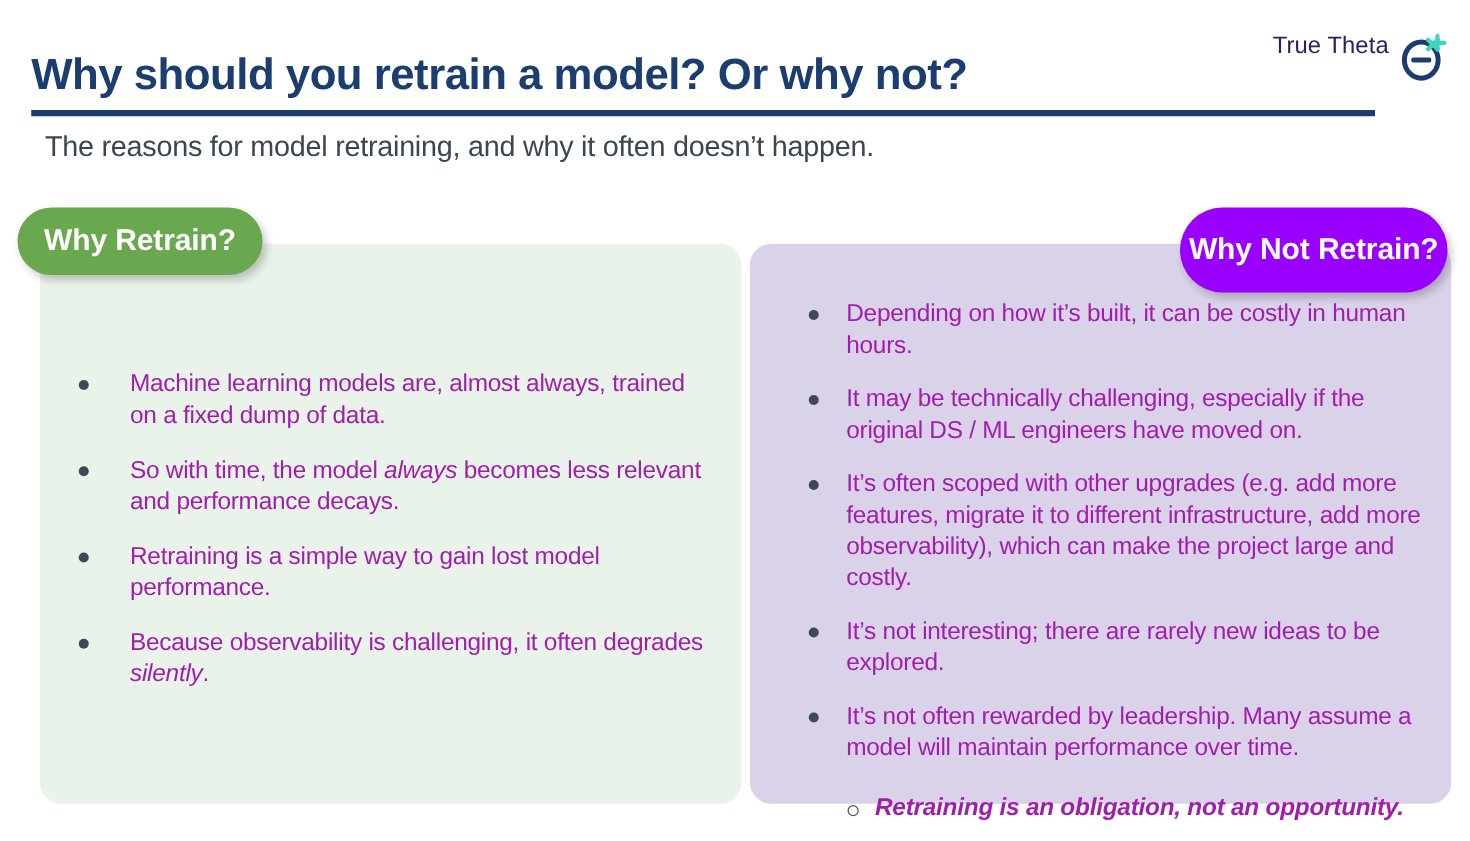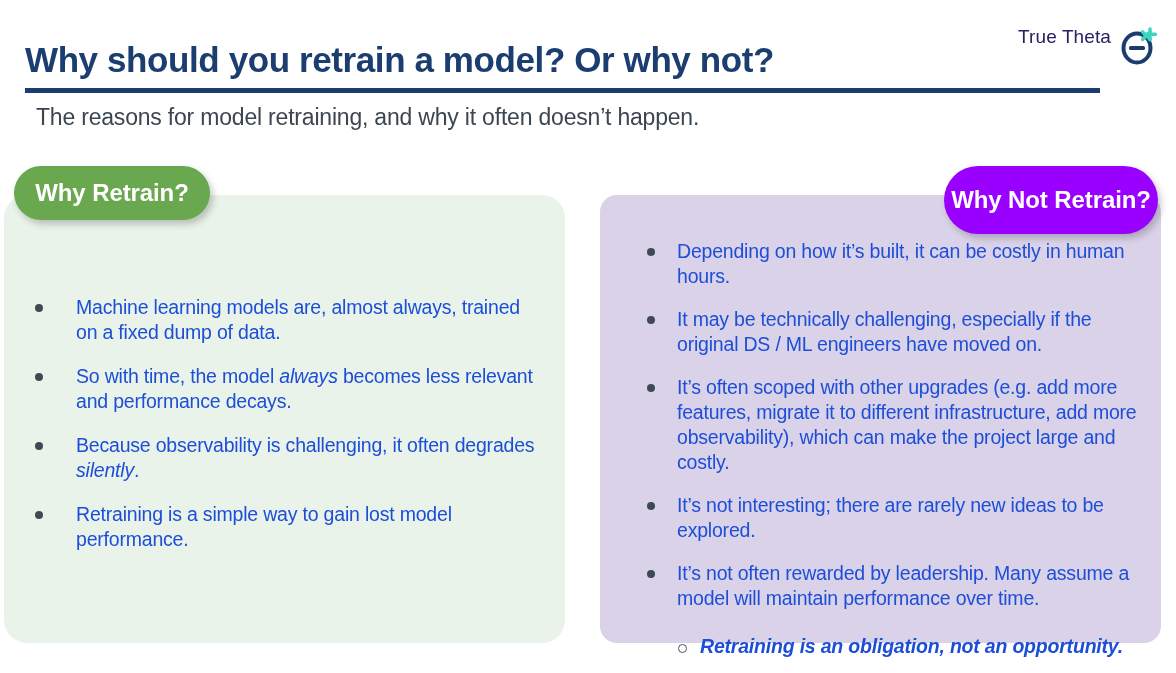--- a/index.html
+++ b/index.html
@@ -103,45 +103,44 @@
   }
 
   
   .panel {
     position: absolute;
     border-radius: 17px;
     top: 195px;
     height: 448px;
   }
   .panel-left {
-    left: 4px;
+    left: 32px;
     width: 561px;
     background: #e9f3e9;
-    border-radius: 23px;
   }
   .panel-right {
     left: 600px;
     width: 561px;
     background: #d9d2e8;
   }
 
   .bullet-list {
     position: absolute;
     list-style: none;
   }
   .list-left  { left: 18px; top: 100px; width: 520px; }
   .list-right { left: 30px; top: 44px;  width: 520px; }
 
   .bullet-item {
     position: relative;
     padding-left: 54px;
     margin-bottom: 19px;
     font-size: 19.5px;
     line-height: 25px;
-    color: #1d4ed8;
+    color: #a21caf;
     letter-spacing: -0.2px;
   }
   .list-right .bullet-item { padding-left: 47px; margin-bottom: 18px; }
 
   .bullet-item::before {
     content: "";
     position: absolute;
     left: 13px;
     top: 9px;
     width: 8px;
@@ -190,22 +189,22 @@
           <rect x="24.6" y="2.6" width="3.4" height="14" rx="1.5" transform="rotate(-45 26.3 9.6)"></rect>
         </g>
       </svg>
     </span>
   </div>
 
   <div class="panel panel-left" style="background: rgb(233, 243, 233);">
     <ul class="bullet-list list-left">
         <li class="bullet-item">Machine learning models are, almost always, trained on a fixed dump of data.</li>
         <li class="bullet-item">So with time, the model <em>always</em> becomes less relevant and performance decays.</li>
+        <li class="bullet-item">Retraining is a simple way to gain lost model performance.</li>
         <li class="bullet-item">Because observability is challenging, it often degrades <em>silently</em>.</li>
-        <li class="bullet-item">Retraining is a simple way to gain lost model performance.</li>
       </ul>
   </div>
   <div class="badge badge-left" style="background: rgb(106, 168, 79);">Why Retrain?</div>
 
   <div class="panel panel-right" style="background: rgb(217, 210, 232);">
     <ul class="bullet-list list-right">
         <li class="bullet-item">Depending on how it’s built, it can be costly in human hours.</li>
         <li class="bullet-item">It may be technically challenging, especially if the original DS / ML engineers have moved on.</li>
         <li class="bullet-item">It’s often scoped with other upgrades (e.g. add more features, migrate it to different infrastructure, add more observability), which can make the project large and costly.</li>
         <li class="bullet-item">It’s not interesting; there are rarely new ideas to be explored.</li>

